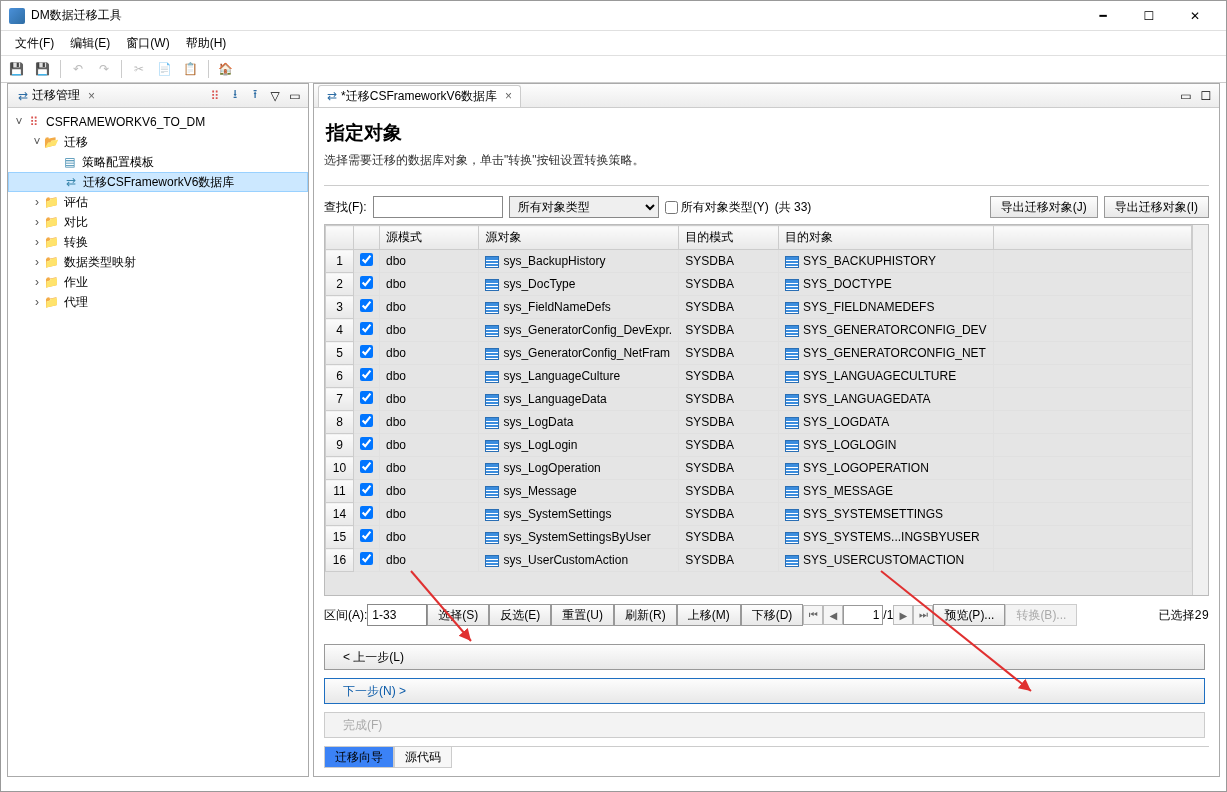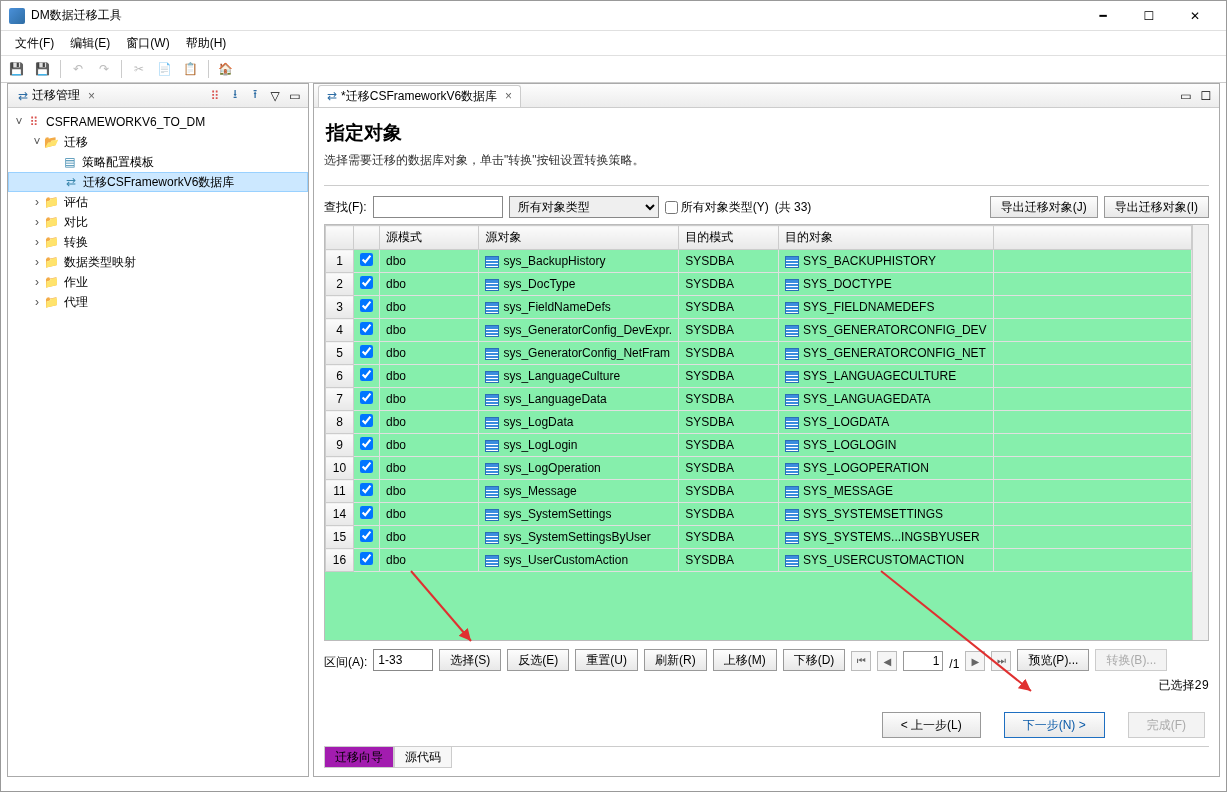--- a/index.html
+++ b/index.html
@@ -38,39 +38,39 @@
 .section-desc { margin-bottom: 10px; color: #333; }
 .hr { height: 1px; background: #ccc; margin: 6px 0 10px 0; }
 .search-row { display: flex; align-items: center; gap: 6px; margin-bottom: 6px; }
 .search-row input[type=text] { height: 22px; border: 1px solid #888; padding: 0 4px; }
 .search-row select { height: 22px; border: 1px solid #888; padding: 0 4px; }
 .chk { display: flex; align-items: center; gap: 3px; }
 .spacer { flex: 1; }
 .btn { height: 22px; padding: 0 10px; border: 1px solid #999; background: linear-gradient(#fdfdfd,#e8e8e8); cursor: pointer; display: inline-flex; align-items: center; }
 .btn.primary { border: 1px solid #1e6fc1; color: #0a5aa8; }
 .btn.disabled { color: #aaa; border-color: #ccc; background: #f3f3f3; cursor: default; }
-.grid-wrap { flex: 1; border: 1px solid #bbb; overflow: hidden; display: flex; background: #86efac; }
+.grid-wrap { flex: 1; border: 1px solid #bbb; overflow: hidden; display: flex; background: #e5e5e5; }
 .grid { flex: 1; overflow: auto; }
 table.data { border-collapse: collapse; width: 100%; }
 table.data th { background: linear-gradient(#fbfbfb,#e8e8e8); border: 1px solid #ccc; font-weight: normal; text-align: left; padding: 3px 6px; position: sticky; top: 0; }
 table.data td { border: 1px solid #e0e0e0; padding: 0 6px; height: 23px; white-space: nowrap; }
 table.data td.rownum { background: linear-gradient(#fbfbfb,#e8e8e8); text-align: center; border: 1px solid #ccc; width: 28px; }
 table.data td.chk-cell { text-align: center; width: 26px; }
 .cell-icon { display: inline-block; width: 14px; height: 12px; background: #3b8dde; border: 1px solid #2a6fb5; margin-right: 4px; vertical-align: middle; position: relative; }
 .cell-icon::before { content:""; position:absolute; left:0; right:0; top:3px; height:1px; background:#fff; box-shadow:0 3px 0 #fff, 0 6px 0 #fff; }
 .vscroll { width: 16px; background: #f0f0f0; border-left: 1px solid #ccc; }
 .annot-right-space { width: 200px; border-left: 1px solid #ccc; background: linear-gradient(#fbfbfb,#e8e8e8); }
-.bottom-controls { display: flex; align-items: flex-end; gap: 6px; margin-top: 8px; flex-wrap: wrap; }
+.bottom-controls { display: flex; align-items: center; margin-top: 8px; flex-wrap: wrap; }
 .nav-btn { width: 20px; height: 20px; border: 1px solid #bbb; background: #f5f5f5; display: inline-flex; align-items: center; justify-content: center; cursor: pointer; font-size: 10px; color: #666; }
 .page-input { width: 40px; height: 20px; border: 1px solid #999; text-align: right; padding: 0 3px; }
-.wizard-row { display: flex; justify-content: flex-end; gap: 23px; margin-top: 18px; padding-right: 4px; }
+.wizard-row { display: flex; justify-content: flex-end; gap: 8px; margin-top: 18px; padding-right: 4px; flex-direction: column; }
 .wizard-row .btn { height: 26px; padding: 0 18px; }
 .bottom-tabs { height: 22px; display: flex; border-top: 1px solid #ccc; margin-top: 8px; }
 .bottom-tab { padding: 2px 10px; border: 1px solid #ccc; border-top: none; background: #f7f7f7; cursor: pointer; }
-.bottom-tab.active { background: #a21caf; }
+.bottom-tab.active { background: #3b82f6; }
 .arrow { position: absolute; pointer-events: none; }
 .selected-count { margin-left: auto; font-family: Liberation Mono, monospace; }
 </style>
 </head>
 <body>
 
 <div class="titlebar">
   <div class="titlebar-icon"></div>
   <div class="titlebar-title">DM数据迁移工具</div>
   <div class="win-controls">

